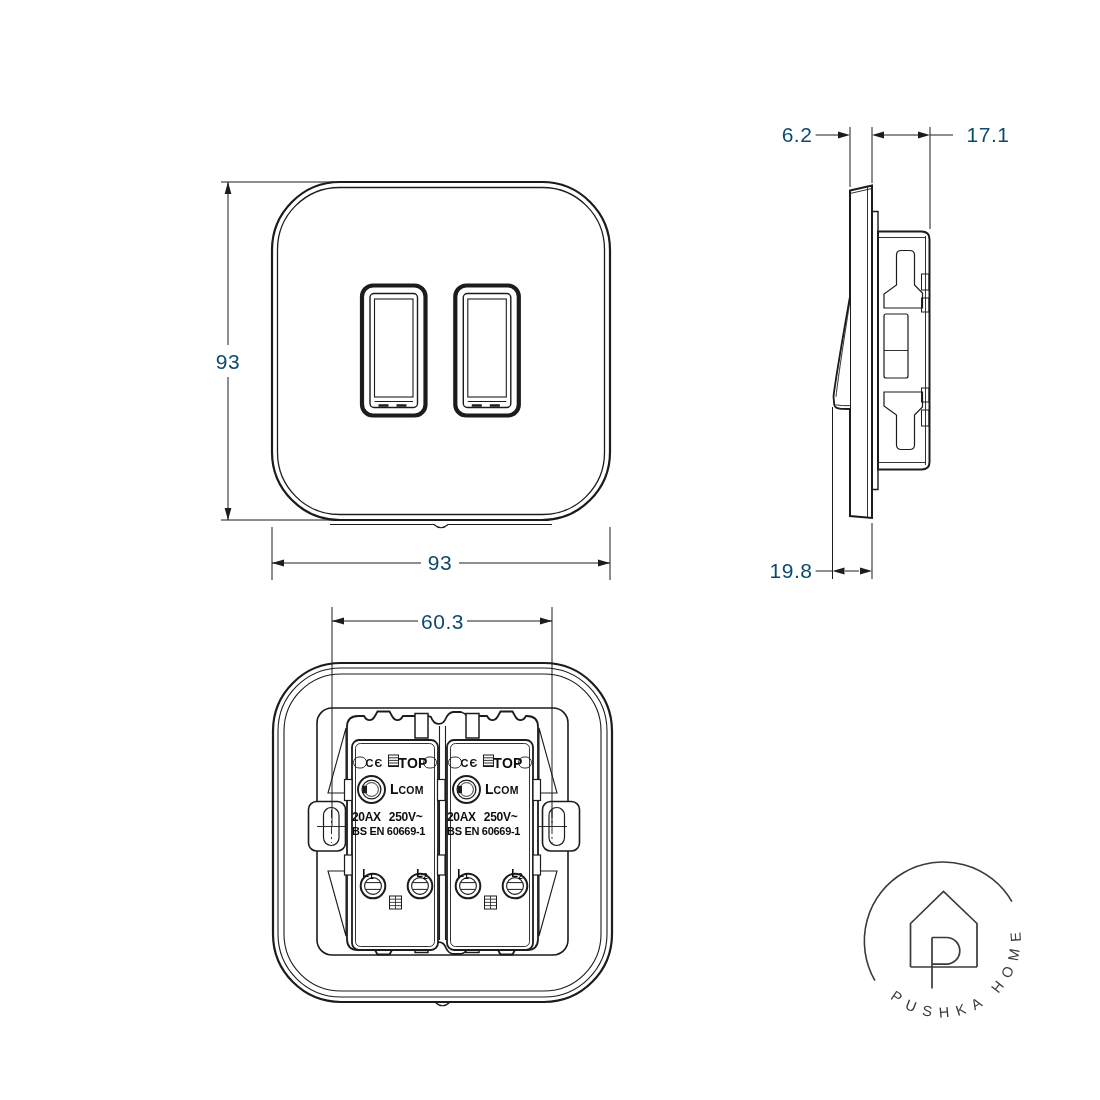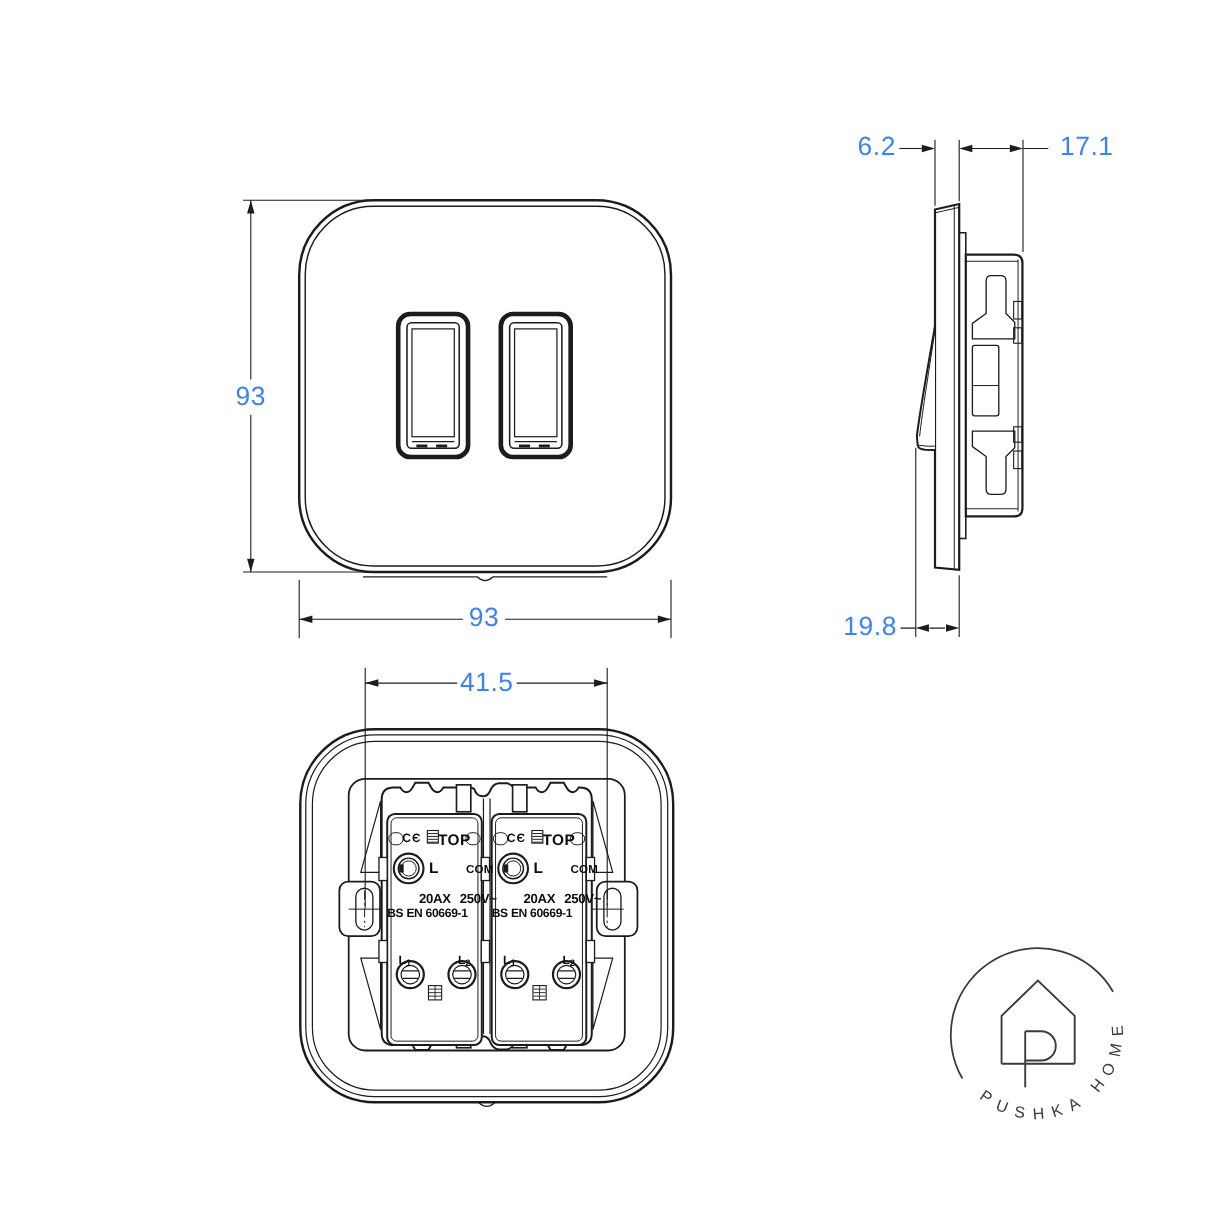--- a/index.html
+++ b/index.html
@@ -4,32 +4,32 @@
 <style>
   html,body{margin:0;padding:0;background:#ffffff;}
   #canvas{
     position:relative;width:1100px;height:1100px;background:#ffffff;overflow:hidden;
     font-family:"Liberation Sans",sans-serif;
   }
   svg{position:absolute;overflow:visible;}
   .dim-label{
     position:absolute;transform:translate(-50%,-50%);
     font-family:"Liberation Sans",sans-serif;
-    font-size:24px;color:#3b82f6;letter-spacing:.5px;
+    font-size:21px;color:#0c4a6e;letter-spacing:.5px;
     background:#ffffff;padding:0 3px;white-space:nowrap;line-height:1;
   }
   .module-labels{position:absolute;width:68px;height:210px;color:#0d0d0d;}
   .module-labels .ml{position:absolute;transform:translate(-50%,-50%);white-space:nowrap;line-height:1;}
   .m-ce{font-size:11px;font-weight:bold;letter-spacing:1px;}
   .m-top{font-size:14px;font-weight:bold;letter-spacing:.3px;}
   .m-lcom{position:absolute;left:38px;top:42px;display:flex;align-items:baseline;white-space:nowrap;line-height:1;}
   .m-l{font-size:14px;font-weight:bold;}
-  .m-com{font-size:10.5px;font-weight:bold;letter-spacing:.2px;margin-left:25px;}
+  .m-com{font-size:10.5px;font-weight:bold;letter-spacing:.2px;}
   .m-rating{position:absolute;left:0;width:100%;text-align:left;transform:translateY(-50%);
-    font-size:12px;font-weight:bold;letter-spacing:-.3px;word-spacing:5px;white-space:nowrap;line-height:1;margin-left:29px;}
+    font-size:12px;font-weight:bold;letter-spacing:-.3px;word-spacing:5px;white-space:nowrap;line-height:1;}
   .m-bs{position:absolute;left:0;width:100%;text-align:right;transform:translateY(-50%);
     font-size:11px;font-weight:bold;letter-spacing:-.3px;white-space:nowrap;line-height:1;}
   .m-term{font-size:11px;font-weight:bold;}
   .m-sub{font-size:8.5px;font-weight:bold;vertical-align:-2px;}
 </style>
 </head>
 <body>
 
 <div id="canvas">
 
@@ -214,21 +214,21 @@
 
     <g stroke="#1c1c1c" stroke-width="1" fill="none">
       <path d="M 332 607 V 826 M 552 607 V 826"></path>
       <path d="M 332 621 H 418 M 467 621 H 552"></path>
     </g>
     <g fill="#1c1c1c" stroke="none">
       <polygon points="332,621 344,617.6 344,624.4"></polygon>
       <polygon points="552,621 540,617.6 540,624.4"></polygon>
     </g>
   </svg>
-  <div class="dim-label" style="left:442.5px;top:621px">41.5</div>
+  <div class="dim-label" style="left:442.5px;top:621px">60.3</div>
 
   <div class="module-labels" style="left:352px;top:740px">
     <span class="ml m-ce" style="left:22.5px;top:23px">CЄ</span>
     <span class="ml m-top" style="left:61px;top:22.5px">TOP</span>
     <span class="m-lcom">
       <span class="m-l">L</span>
       <span class="m-com">COM</span>
     </span>
     <span class="m-rating" style="top:77px">20AX 250V~</span>
     <span class="m-bs" style="top:90.5px">BS EN 60669-1</span>

